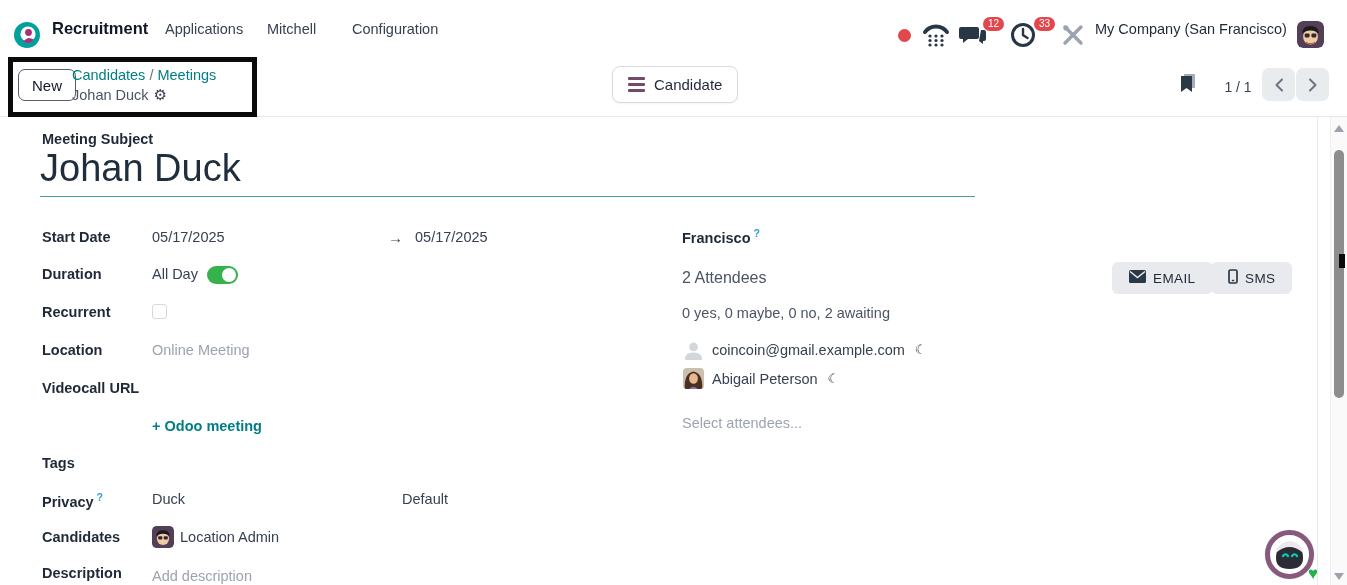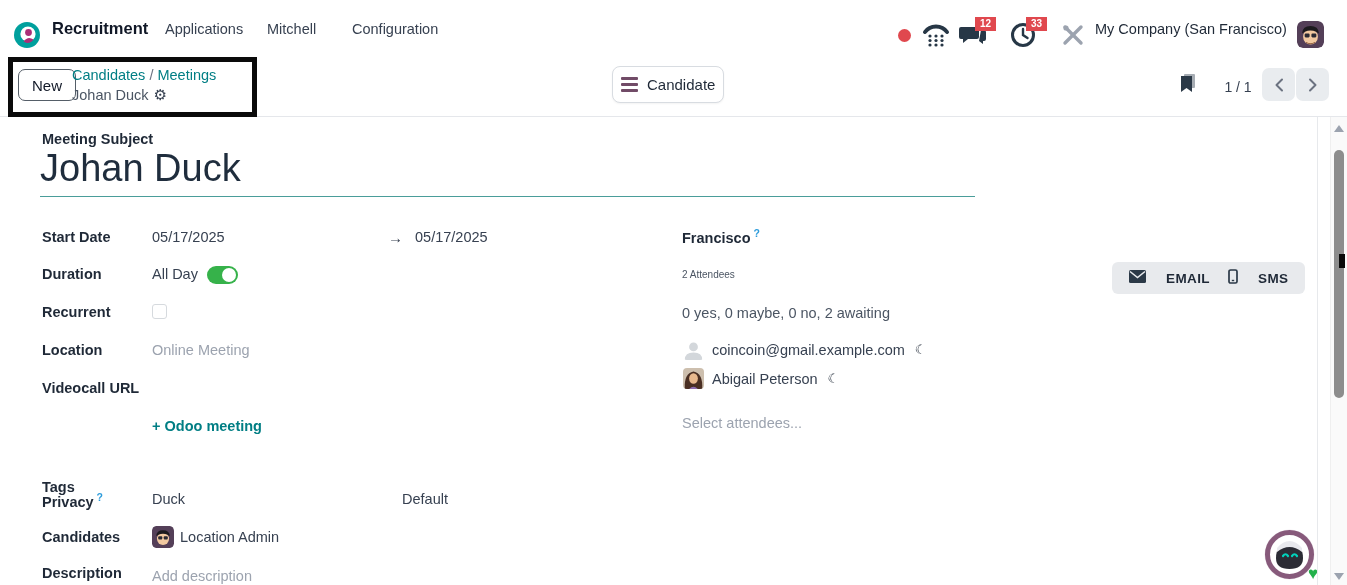--- a/index.html
+++ b/index.html
@@ -8,35 +8,35 @@
   .abs { position:absolute; }
 
   
   .navbar { left:0; top:0; width:1347px; height:57px; background:#fff; }
   .app-icon { left:14px; top:22px; width:26px; height:26px; }
   .app-name { left:52px; top:0; height:57px; display:flex; align-items:center; font-size:16.5px; font-weight:700; color:#111827; }
   .menu-item { top:0; height:57px; display:flex; align-items:center; font-size:14.5px; color:#374151; cursor:pointer; }
   .menu-applications { left:165px; } .menu-reporting { left:267px; } .menu-configuration { left:352px; }
   .rec-dot { left:898px; top:29px; width:13px; height:13px; border-radius:50%; background:#e0484e; }
   .icon-btn { top:22px; height:26px; display:flex; align-items:center; }
-  .badge { position:absolute; background:#e0484e; color:#fff; font-size:10px; font-weight:700; border-radius:0; padding:1px 5px; line-height:12px; }
+  .badge { position:absolute; background:#e0484e; color:#fff; font-size:10px; font-weight:400; border-radius:7px; padding:1px 5px; line-height:12px;margin-left:8px; }
   .badge-12 { left:975px; top:17px; } .badge-33 { left:1026px; top:17px; }
   .company-name { left:1095px; top:0; height:57px; display:flex; align-items:center; font-size:14.5px; color:#1f2937; }
   .avatar-top { left:1297px; top:21px; width:27px; height:27px; border-radius:6px; overflow:hidden; }
 
   
   .cp-border { left:0; top:116px; width:1347px; height:1px; background:#e5e7eb; }
   .anno-box { left:8px; top:57px; width:249px; height:60px; border:5px solid #0a0a0a; pointer-events:none; z-index:5; }
   .new-btn { left:18px; top:69px; height:32px; padding:0 13px; background:#fff; border:1px solid #555e68; border-radius:7px; font-size:15px; color:#111827; display:flex; align-items:center; cursor:pointer; }
   .bc-line1 { left:72px; top:67px; font-size:14.5px; }
   .bc-link { color:#017e84; cursor:pointer; }
   .bc-sep { color:#6b7280; }
   .bc-line2 { left:72px; top:86px; font-size:14.5px; color:#4b5563; display:flex; align-items:center; gap:5px; }
   .gear { color:#374151; font-size:15px; cursor:pointer; }
-  .candidate-btn { left:612px; top:66px; height:37px; padding:0 8px; background:#fff; border:1px solid #d8dce1; border-radius:8px; display:flex; align-items:center; gap:9px; cursor:pointer; box-shadow:0 1px 2px rgba(0,0,0,.05); }
+  .candidate-btn { left:612px; top:66px; height:37px; padding:0 15px; background:#fff; border:1px solid #d8dce1; border-radius:8px; display:flex; align-items:center; gap:9px; cursor:pointer; box-shadow:0 1px 2px rgba(0,0,0,.05); }
   .burger { display:flex; flex-direction:column; gap:3px; }
   .burger span { width:17px; height:3px; background:#714b67; border-radius:1px; }
   .candidate-label { font-size:15px; color:#1f2937; }
   .bookmark { left:1178px; top:73px; width:20px; height:20px; cursor:pointer; }
   .pager-text { left:1216px; top:57px; height:60px; width:44px; display:flex; align-items:center; justify-content:center; font-size:14px; color:#374151; }
   .pg-btn { top:68px; width:33px; height:33px; background:#e9ecef; border:none; border-radius:7px; color:#6b7280; display:flex; align-items:center; justify-content:center; cursor:pointer; }
   .pg-prev { left:1262px; } .pg-next { left:1296px; }
 
   
   .content-edge { left:1317px; top:117px; width:1px; height:468px; background:#e7e9ec; }
@@ -50,28 +50,28 @@
   .date-to { left:415px; top:229px; font-size:14.5px; color:#374151; }
   .toggle { left:207px; top:266px; width:31px; height:18px; border-radius:9px; background:#36b24a; cursor:pointer; }
   .toggle::after { content:""; position:absolute; right:2px; top:2px; width:14px; height:14px; background:#fff; border-radius:50%; }
   .checkbox { left:152px; top:304px; width:15px; height:15px; border:1px solid #d6dade; border-radius:3px; background:#fff; cursor:pointer; }
   .odoo-meeting { left:152px; top:418px; font-size:14.5px; font-weight:700; color:#017e84; cursor:pointer; }
   .org-avatar { left:152px; top:526px; width:22px; height:22px; border-radius:4px; overflow:hidden; }
   .org-name { left:180px; top:529px; font-size:14.5px; color:#374151; }
 
   
   .rem-label { left:682px; top:227px; font-size:14.5px; font-weight:700; color:#1f2937; }
-  .att-count { left:682px; top:269px; font-size:10px; color:#4b5563; }
+  .att-count { left:682px; top:269px; font-size:16px; color:#4b5563; }
   .att-status { left:682px; top:305px; font-size:14.5px; color:#4b5563; }
   .att-row { display:flex; align-items:center; gap:8px; font-size:14.5px; color:#374151; }
   .att-row1 { left:683px; top:339px; } .att-row2 { left:683px; top:368px; }
   .att-avatar { width:21px; height:21px; border-radius:4px; overflow:hidden; flex:0 0 auto; }
   .moon { font-size:13px; color:#1f2937; margin-left:2px; }
   .select-att { left:682px; top:415px; font-size:14.5px; }
-  .gray-btn { top:262px; height:32px; background:#e8eaed; border:none; border-radius:6px; display:flex; align-items:center; gap:20px; padding:0 17px; font-size:13.5px; font-weight:700; color:#1f2937; letter-spacing:.4px; cursor:pointer; }
+  .gray-btn { top:262px; height:32px; background:#e8eaed; border:none; border-radius:6px; display:flex; align-items:center; gap:7px; padding:0 17px; font-size:13.5px; font-weight:400; color:#1f2937; letter-spacing:.4px; cursor:pointer; }
   .email-btn { left:1112px; } .sms-btn { left:1211px; }
 
   
   .odoobot { left:1263px; top:528px; width:53px; height:53px; cursor:pointer; }
   .bot-heart { position:absolute; right:-2px; bottom:-3px; font-size:17px; color:#23b14b; }
   .scrollbar { right:0; top:117px; width:17px; height:468px; background:#fafafa; border-left:1px solid #efefef; }
   .sb-arrow { position:absolute; left:3px; width:0; height:0; border-left:5px solid transparent; border-right:5px solid transparent; }
   .sb-up { top:8px; border-bottom:7px solid #9ca3af; }
   .sb-down { bottom:5px; border-top:7px solid #9ca3af; }
   .sb-thumb { position:absolute; left:3px; top:33px; width:10px; height:248px; background:#8d8d8d; border-radius:5px; }
@@ -199,21 +199,21 @@
 
 <div class="abs fld-label" style="top:304px;">Recurrent</div>
 <div class="abs checkbox"></div>
 
 <div class="abs fld-label" style="top:342px;">Location</div>
 <div class="abs fld-value placeholder" style="top:342px;">Online Meeting</div>
 
 <div class="abs fld-label" style="top:380px;">Videocall URL</div>
 <div class="abs odoo-meeting">+ Odoo meeting</div>
 
-<div class="abs fld-label" style="top:455px;margin-top:24px;">Tags</div>
+<div class="abs fld-label" style="top:455px;">Tags</div>
 
 <div class="abs fld-label" style="top:491px;">
   <span>Privacy</span><sup class="help-mark">?</sup>
 </div>
 <div class="abs fld-value" style="top:491px;">Duck</div>
 <div class="abs fld-value" style="left:402px; top:491px;text-align:center;">Default</div>
 
 <div class="abs fld-label" style="top:529px;">Candidates</div>
 <div class="abs org-avatar">
   <svg width="22" height="22" viewBox="0 0 24 24">

